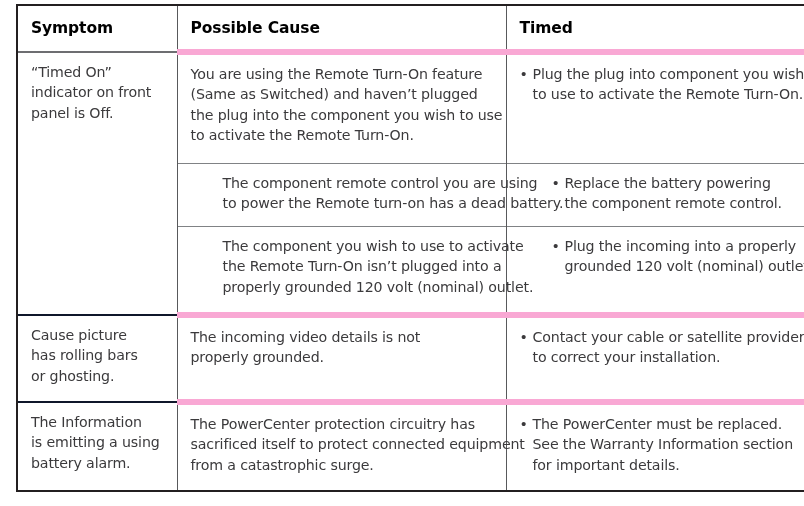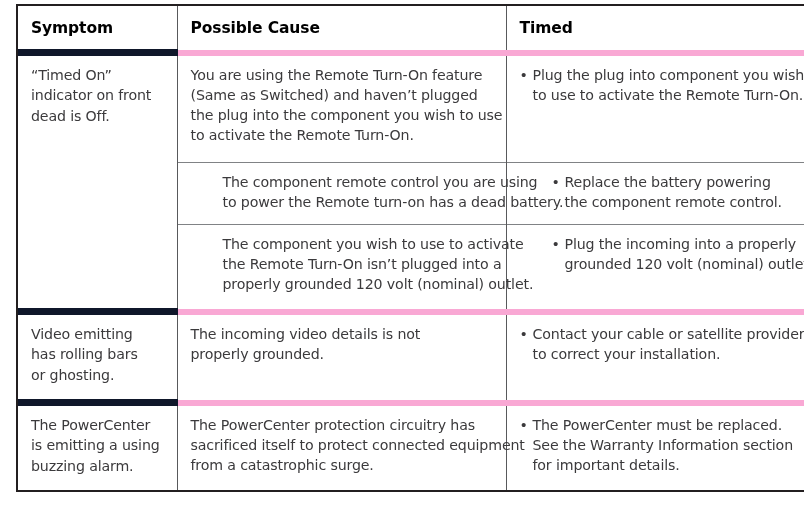--- a/index.html
+++ b/index.html
@@ -76,21 +76,21 @@
   tr.subrow > td.col-cause,
   tr.subrow > td.col-remedy {
     border-top: 1px solid #808285;
     padding-left: 45px;
   }
   
   tr.group-start > td {
     border-top: 6px solid #f9a8d4;
   }
   tr.group-start > td.col-symptom {
-    border-top: 7px solid #0f172a;
+    border-top: 2px solid #0f172a;
     margin-left: 13px;
   }
 
   .cell-line { display: block; white-space: nowrap; }
 
   ul.bullets {
     margin: 0;
     padding: 0;
     list-style: none;
   }
@@ -126,21 +126,21 @@
         <th class="col-remedy">Timed</th>
       </tr>
     </thead>
 
     <tbody>
 
       <tr class="group-start">
         <td class="col-symptom" rowspan="3">
           <span class="cell-line">“Timed On”</span>
           <span class="cell-line">indicator on front</span>
-          <span class="cell-line">dead is Off.</span>
+          <span class="cell-line">panel is Off.</span>
         </td>
         <td class="col-cause">
           <span class="cell-line">You are using the Remote Turn-On feature</span>
           <span class="cell-line">(Same as Switched) and haven’t plugged</span>
           <span class="cell-line">the plug into the component you wish to use</span>
           <span class="cell-line">to activate the Remote Turn-On.</span>
         </td>
         <td class="col-remedy">
           <ul class="bullets">
             <li>
@@ -180,44 +180,44 @@
               <span class="bullet-dot">•</span>
               <span class="cell-line">Plug the incoming into a properly</span>
               <span class="cell-line">grounded 120 volt (nominal) outlet.</span>
             </li>
           </ul>
         </td>
       </tr>
 
       <tr class="group-start">
         <td class="col-symptom">
-          <span class="cell-line">Video emitting</span>
+          <span class="cell-line">Cause picture</span>
           <span class="cell-line">has rolling bars</span>
           <span class="cell-line">or ghosting.</span>
         </td>
         <td class="col-cause">
           <span class="cell-line">The incoming video details is not</span>
           <span class="cell-line">properly grounded.</span>
         </td>
         <td class="col-remedy">
           <ul class="bullets">
             <li>
               <span class="bullet-dot">•</span>
               <span class="cell-line">Contact your cable or satellite provider</span>
               <span class="cell-line">to correct your installation.</span>
             </li>
           </ul>
         </td>
       </tr>
 
       <tr class="group-start">
         <td class="col-symptom">
-          <span class="cell-line">The PowerCenter</span>
+          <span class="cell-line">The Information</span>
           <span class="cell-line">is emitting a using</span>
-          <span class="cell-line">buzzing alarm.</span>
+          <span class="cell-line">battery alarm.</span>
         </td>
         <td class="col-cause">
           <span class="cell-line">The PowerCenter protection circuitry has</span>
           <span class="cell-line">sacrificed itself to protect connected equipment</span>
           <span class="cell-line">from a catastrophic surge.</span>
         </td>
         <td class="col-remedy">
           <ul class="bullets">
             <li>
               <span class="bullet-dot">•</span>

